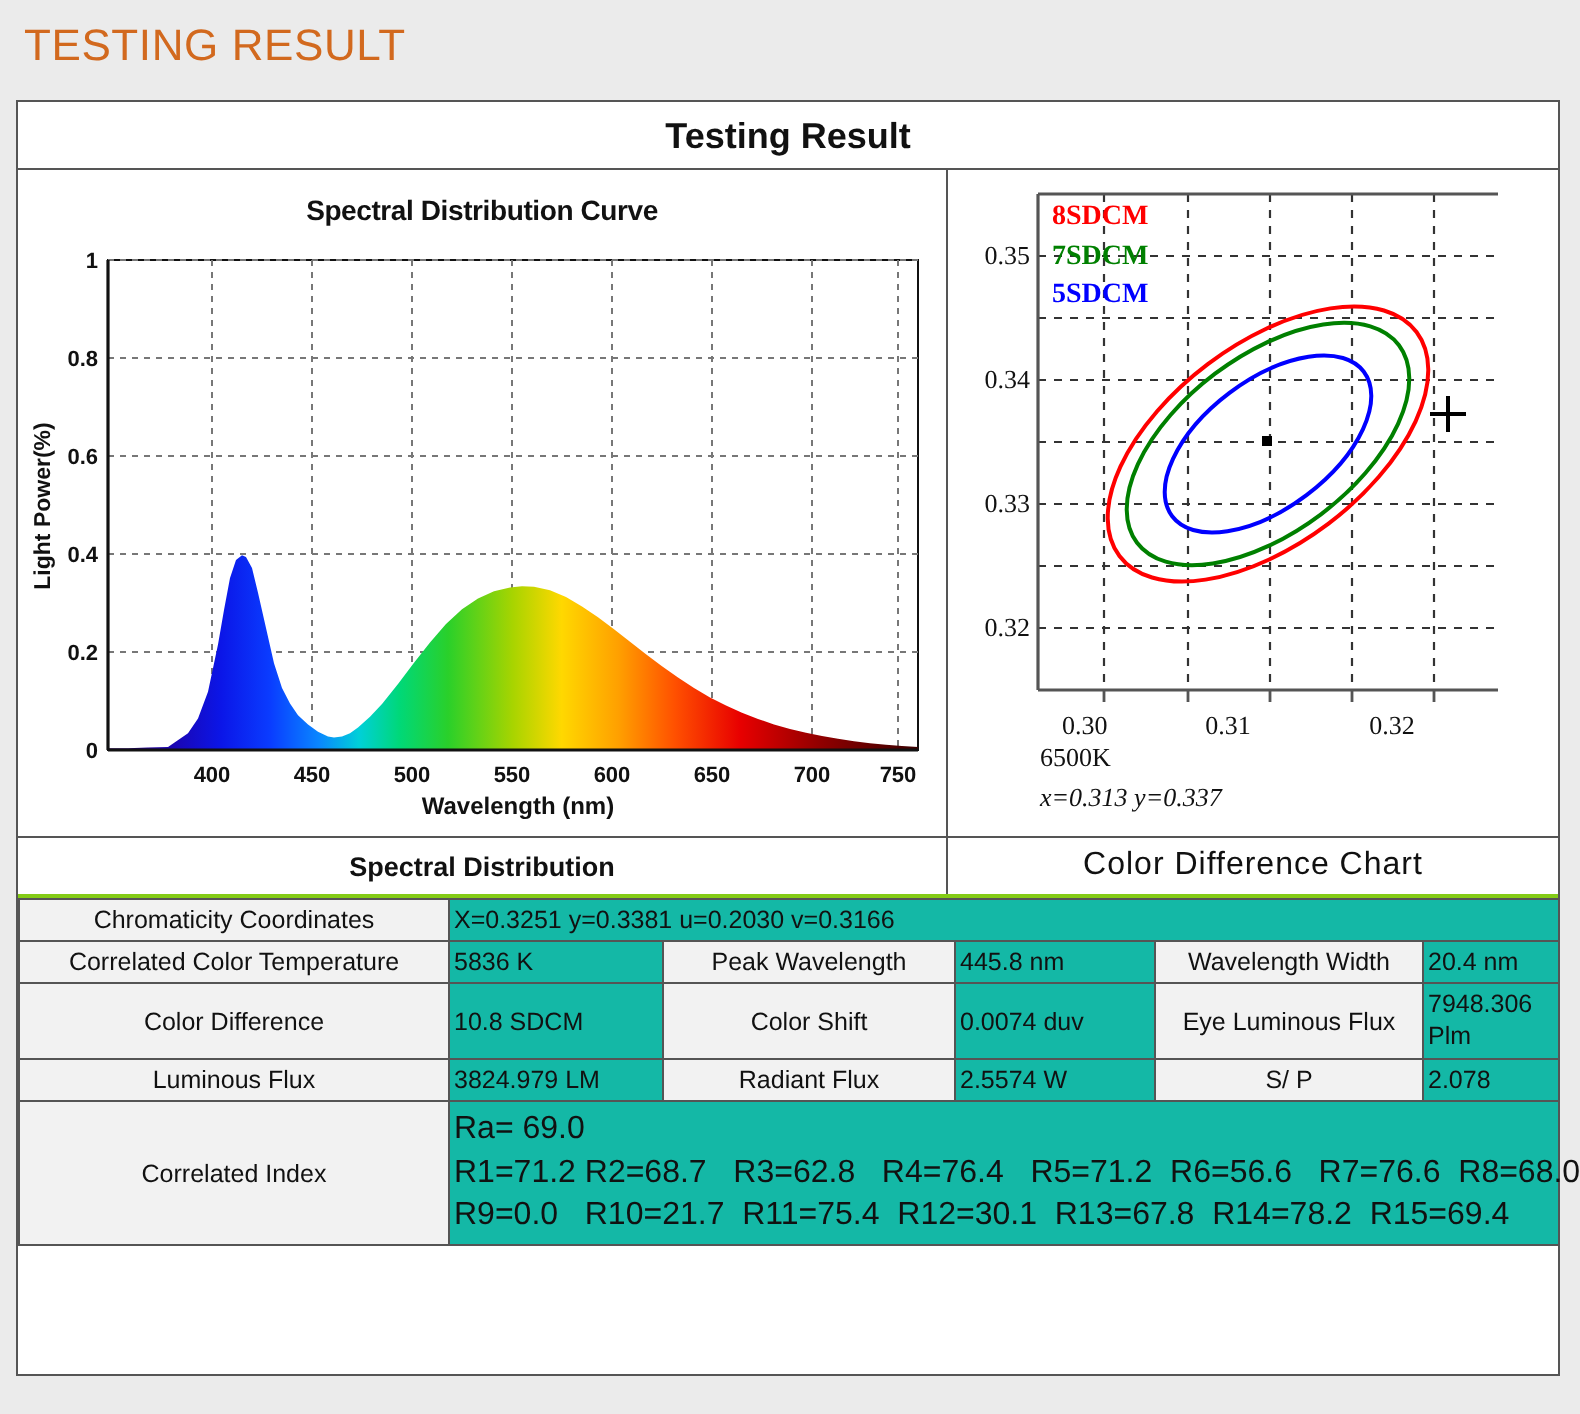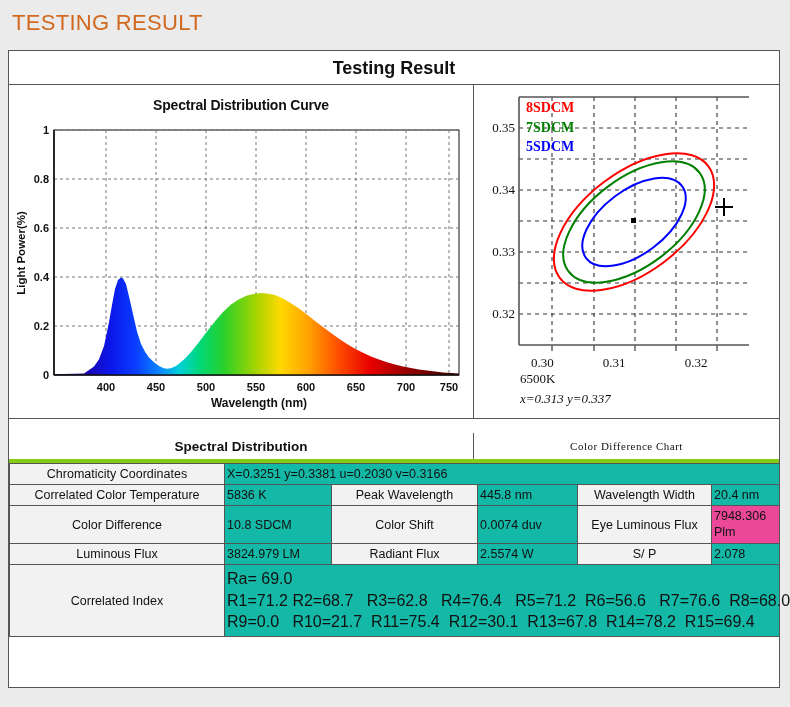--- a/index.html
+++ b/index.html
@@ -52,54 +52,53 @@
 
   .spd-title{
     text-align:center;font-size:14px;font-weight:bold;color:#111;
     padding-top:12px;letter-spacing:-.2px;
   }
   .svg-wrap{position:absolute;left:0;top:0;width:100%;height:100%;}
 
   
   .sec-row{
     display:flex;height:30px;
-    border-bottom:4px solid #84cc16;
-    box-sizing:border-box;
-    margin-top:14px;
+    border-bottom:2px solid #84cc16;
+    box-sizing:border-box;
   }
   .sec-spd{
     width:465px;box-sizing:border-box;border-right:1px solid #555;
     display:flex;align-items:center;justify-content:center;
     font-size:13.5px;font-weight:bold;color:#111;
   }
   .sec-cdc{
     flex:1;display:flex;align-items:center;justify-content:center;
-    font-family:Liberation Serif, serif;
-    font-size:11px;color:#111;letter-spacing:.5px;
+    font-family:Liberation Sans, sans-serif;
+    font-size:16px;color:#111;letter-spacing:.5px;
   }
 
   
   table.data{
     width:100%;border-collapse:collapse;
     table-layout:fixed;
   }
   table.data td{
     border:1px solid #555;
     font-size:12.5px;color:#111;
     padding:3px 2px;
     box-sizing:border-box;
     vertical-align:middle;
   }
   td.lbl{
     background:#f2f2f2;text-align:center;
   }
   td.val{
     background:#14b8a6;text-align:left;
   }
-  td.val-wrap{background:#ec4899;text-align:left;line-height:1.25;}
+  td.val-wrap{background:#14b8a6;text-align:left;line-height:1.25;}
   .ri-line{white-space:pre;font-size:16px;line-height:1.35;}
   .cc-val{padding-left:10px;}
 </style>
 </head>
 <body>
 
 <div class="page">
 
   <div class="page-heading">TESTING RESULT</div>
 

